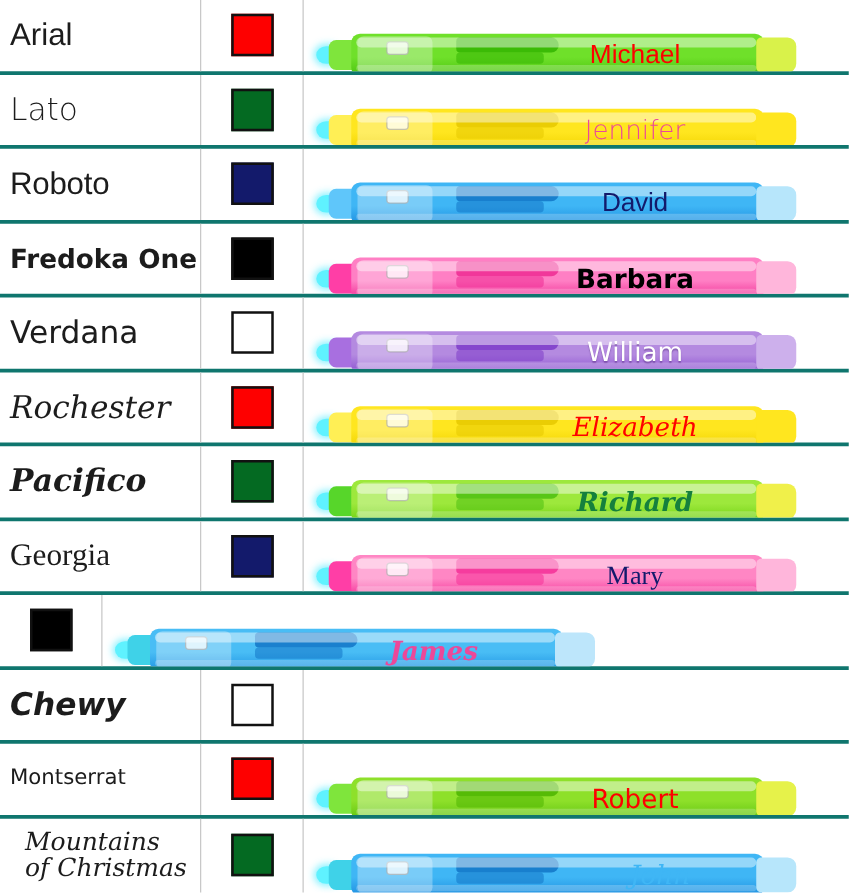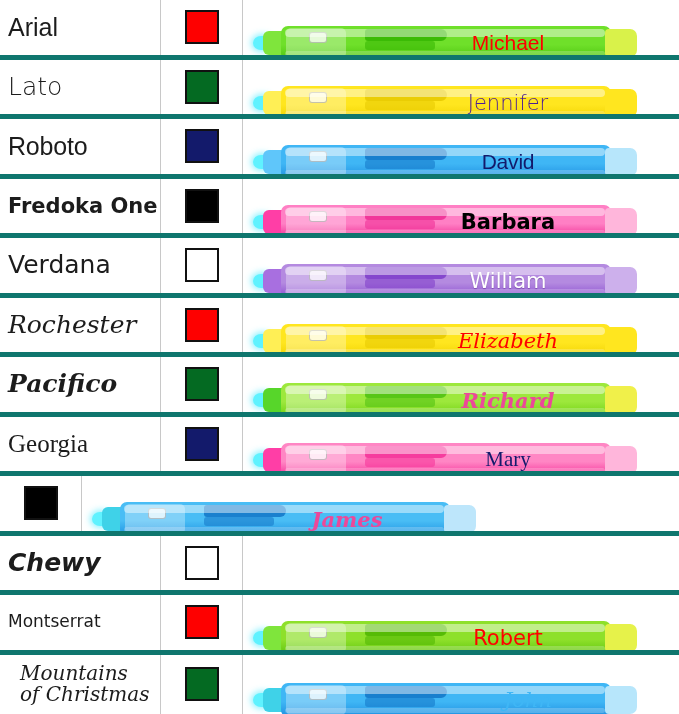--- a/index.html
+++ b/index.html
@@ -17,21 +17,21 @@
     width: 679px;
     height: 714px;
     position: relative;
     box-sizing: border-box;
   }
   .row {
     display: flex;
     align-items: stretch;
     height: 59.5px;
     box-sizing: border-box;
-    border-bottom: 5px solid #0f766e;
+    border-bottom: 3px solid #0f766e;
   }
   .row:last-child {
     border-bottom: none;
   }
   .cell-font {
     width: 161px;
     min-width: 161px;
     box-sizing: border-box;
     border-right: 1px solid #c8c8c8;
     display: flex;
@@ -226,21 +226,21 @@
             <div class="tip-led"></div>
             <div class="cone" style="background: rgb(255, 239, 85);"></div>
             <div class="barrel" style="background: linear-gradient(rgb(255, 230, 31) 0%, rgb(255, 230, 31) 55%, rgb(240, 210, 0) 100%);"></div>
             <div class="clip" style="background: rgb(230, 200, 0);"></div>
             <div class="clip2" style="background: rgb(230, 200, 0);"></div>
             <div class="grip"></div>
             <div class="button"></div>
             <div class="gloss"></div>
             <div class="lowshine"></div>
             <div class="endcap" style="background: rgb(255, 230, 31);"></div>
-            <div class="name f-lato" style="color: #4c1d95;">Jennifer</div>
+            <div class="name f-lato" style="color: #ec4899;">Jennifer</div>
           </div>
         </div>
       </div>
       <div class="row">
         <div class="cell-font f-roboto">Roboto</div>
         <div class="cell-swatch">
           <div class="swatch" style="background: rgb(19, 26, 107);"></div>
         </div>
         <div class="cell-pen">
           <div class="pen">
@@ -331,21 +331,21 @@
             <div class="tip-led"></div>
             <div class="cone" style="background: rgb(87, 214, 42);"></div>
             <div class="barrel" style="background: linear-gradient(rgb(157, 232, 60) 0%, rgb(157, 232, 60) 55%, rgb(110, 208, 16) 100%);"></div>
             <div class="clip" style="background: rgb(76, 191, 16);"></div>
             <div class="clip2" style="background: rgb(76, 191, 16);"></div>
             <div class="grip"></div>
             <div class="button"></div>
             <div class="gloss"></div>
             <div class="lowshine"></div>
             <div class="endcap" style="background: rgb(240, 240, 74);"></div>
-            <div class="name f-pacifico" style="color: #ec4899;">Richard</div>
+            <div class="name f-pacifico" style="color: #15803d;">Richard</div>
           </div>
         </div>
       </div>
       <div class="row">
         <div class="cell-font f-georgia">Georgia</div>
         <div class="cell-swatch">
           <div class="swatch" style="background: rgb(19, 26, 107);"></div>
         </div>
         <div class="cell-pen">
           <div class="pen">

